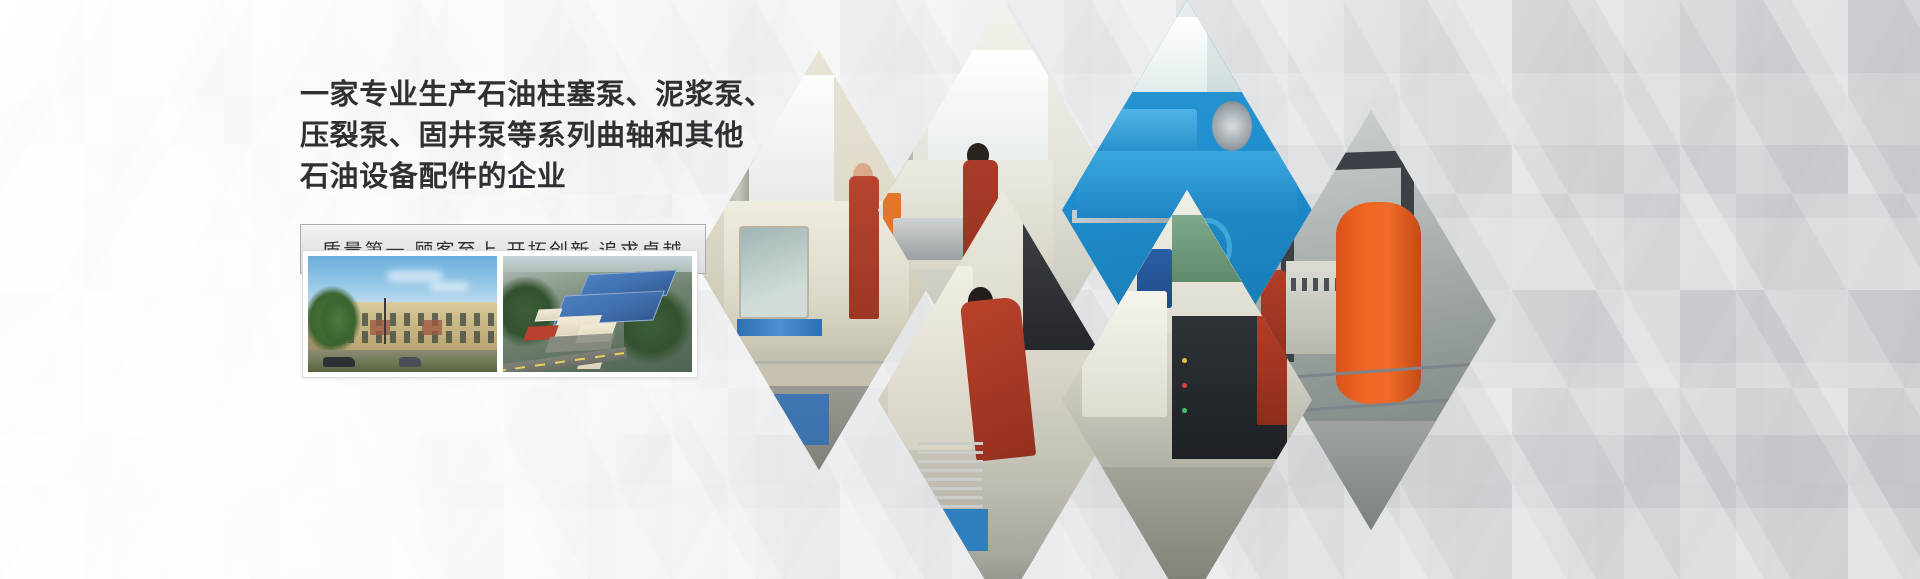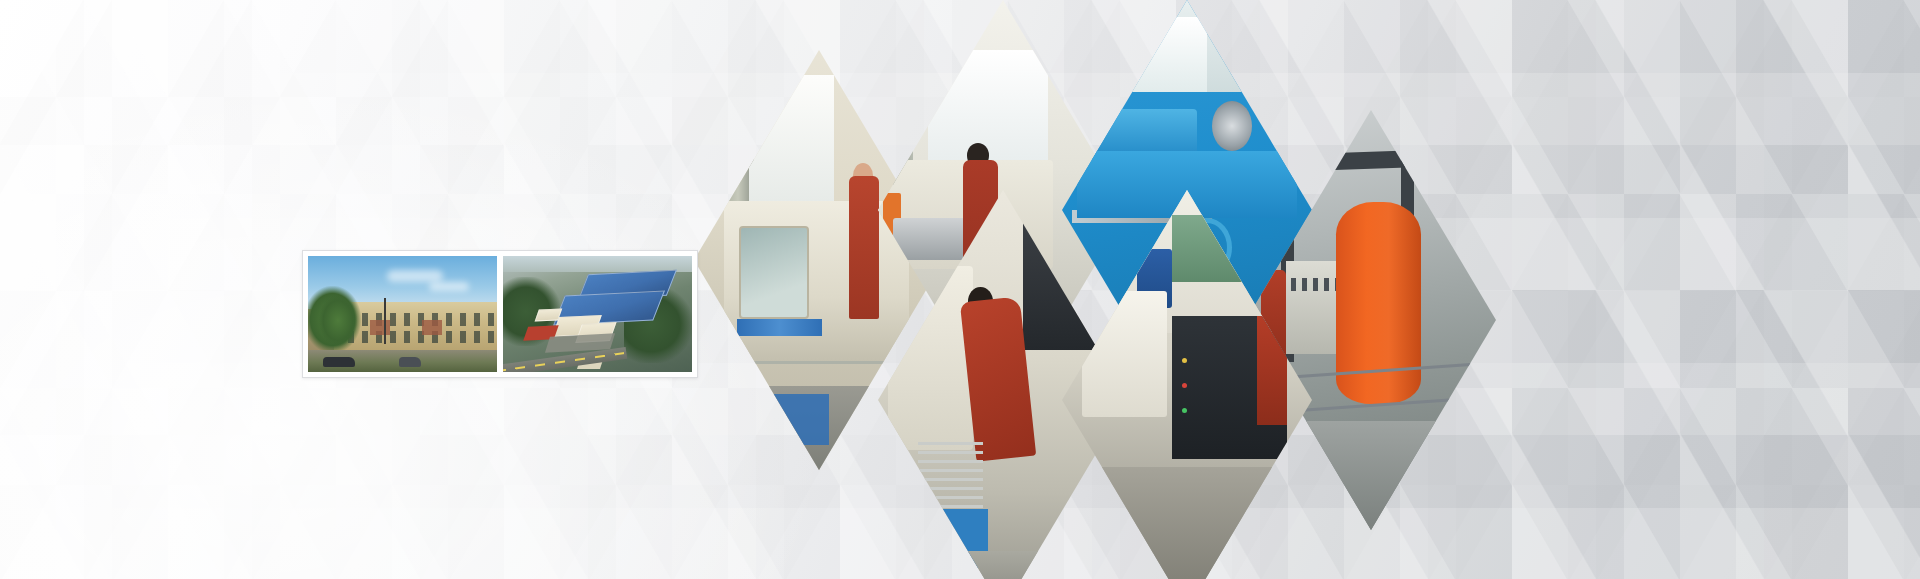--- a/index.html
+++ b/index.html
@@ -301,20 +301,32 @@
 </style>
 </head>
 <body>
 
 <div class="banner">
 
   <div class="bg-pattern"></div>
   <div class="bg-pattern2"></div>
   <div class="bg-sheen"></div>
 
+  <div class="copy">
+
+    <div class="headline">
+      <span class="hl-line">一家专业生产石油柱塞泵、泥浆泵、</span>
+      <span class="hl-line">压裂泵、固井泵等系列曲轴和其他</span>
+      <span class="hl-line">石油设备配件的企业</span>
+    </div>
+
+    <div class="slogan-box">
+      <span class="slogan">质量第一  顾客至上  开拓创新  追求卓越</span>
+    </div>
+  </div>
 
   <div class="thumbs">
 
     <div class="thumb thumb-office">
       <div class="t1-sky"></div>
       <div class="t1-cloud"></div>
       <div class="t1-cloud b"></div>
       <div class="t1-build">
         <div class="t1-row r1"></div>
         <div class="t1-row r2"></div>

